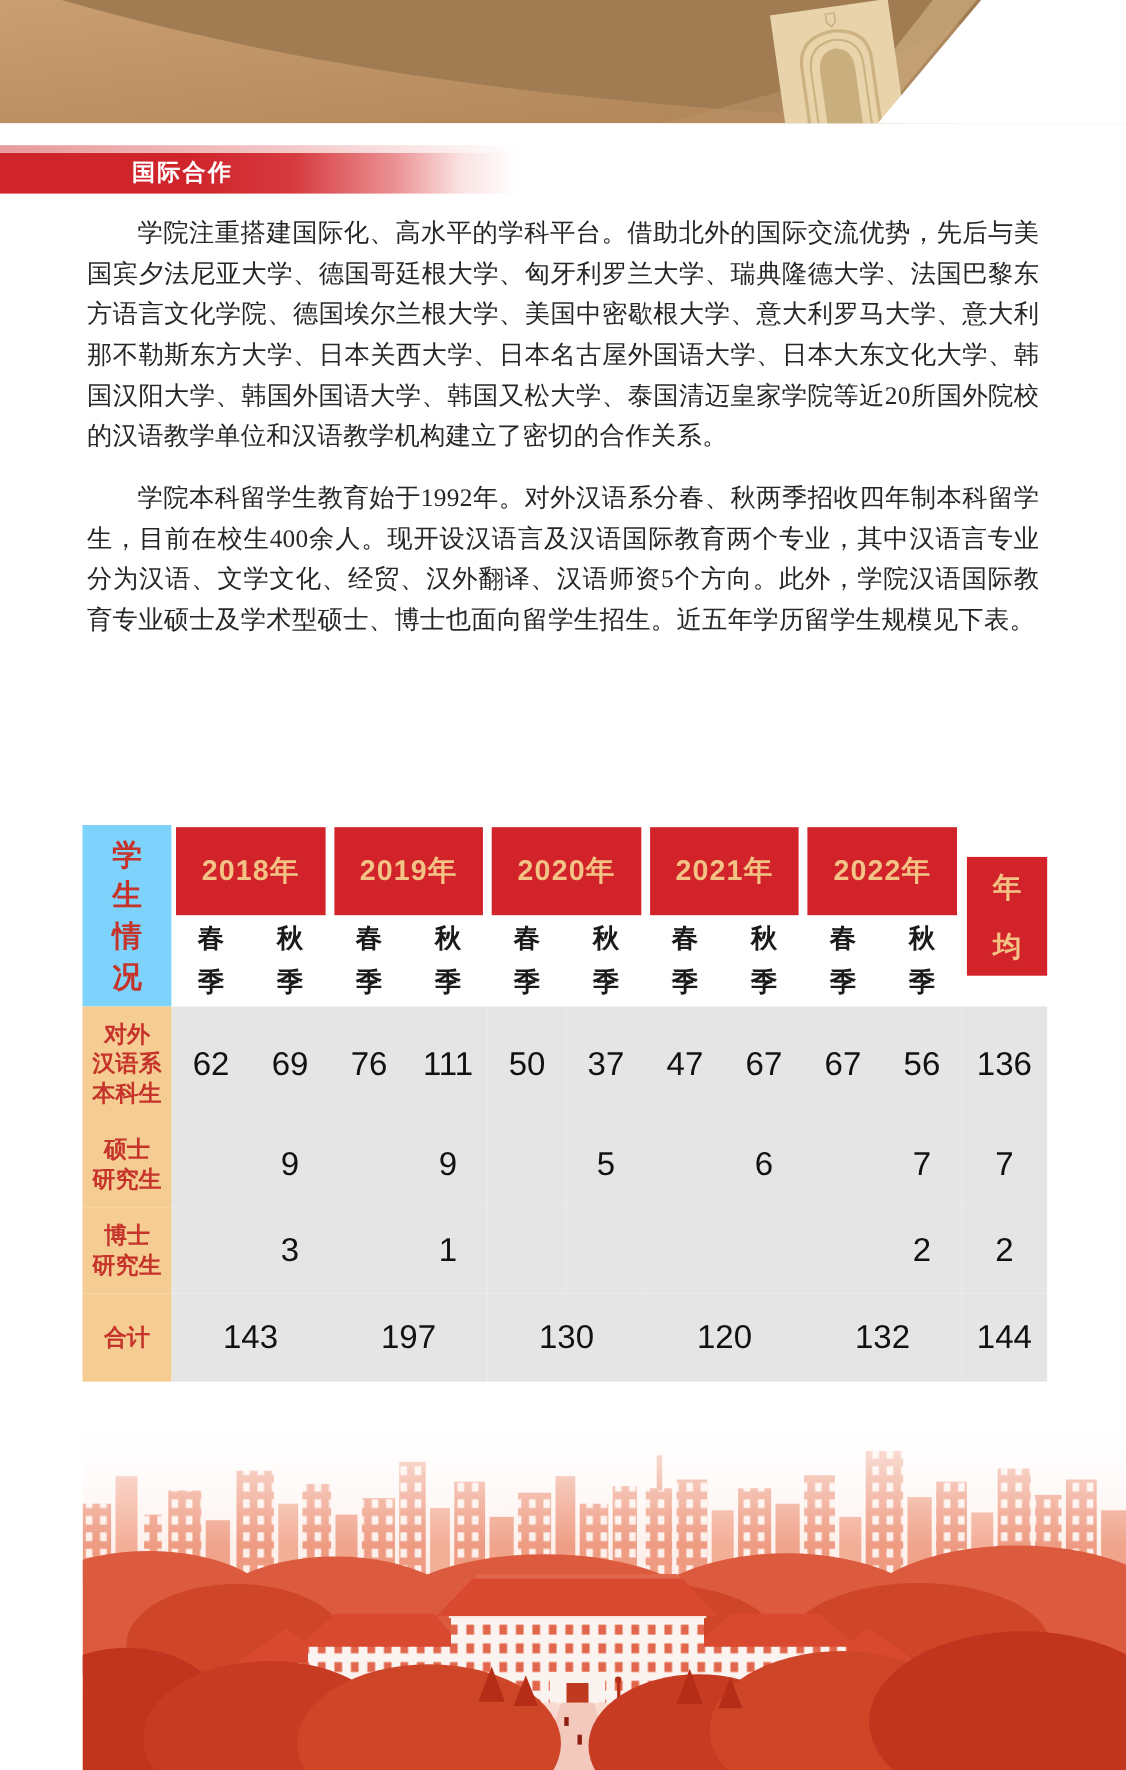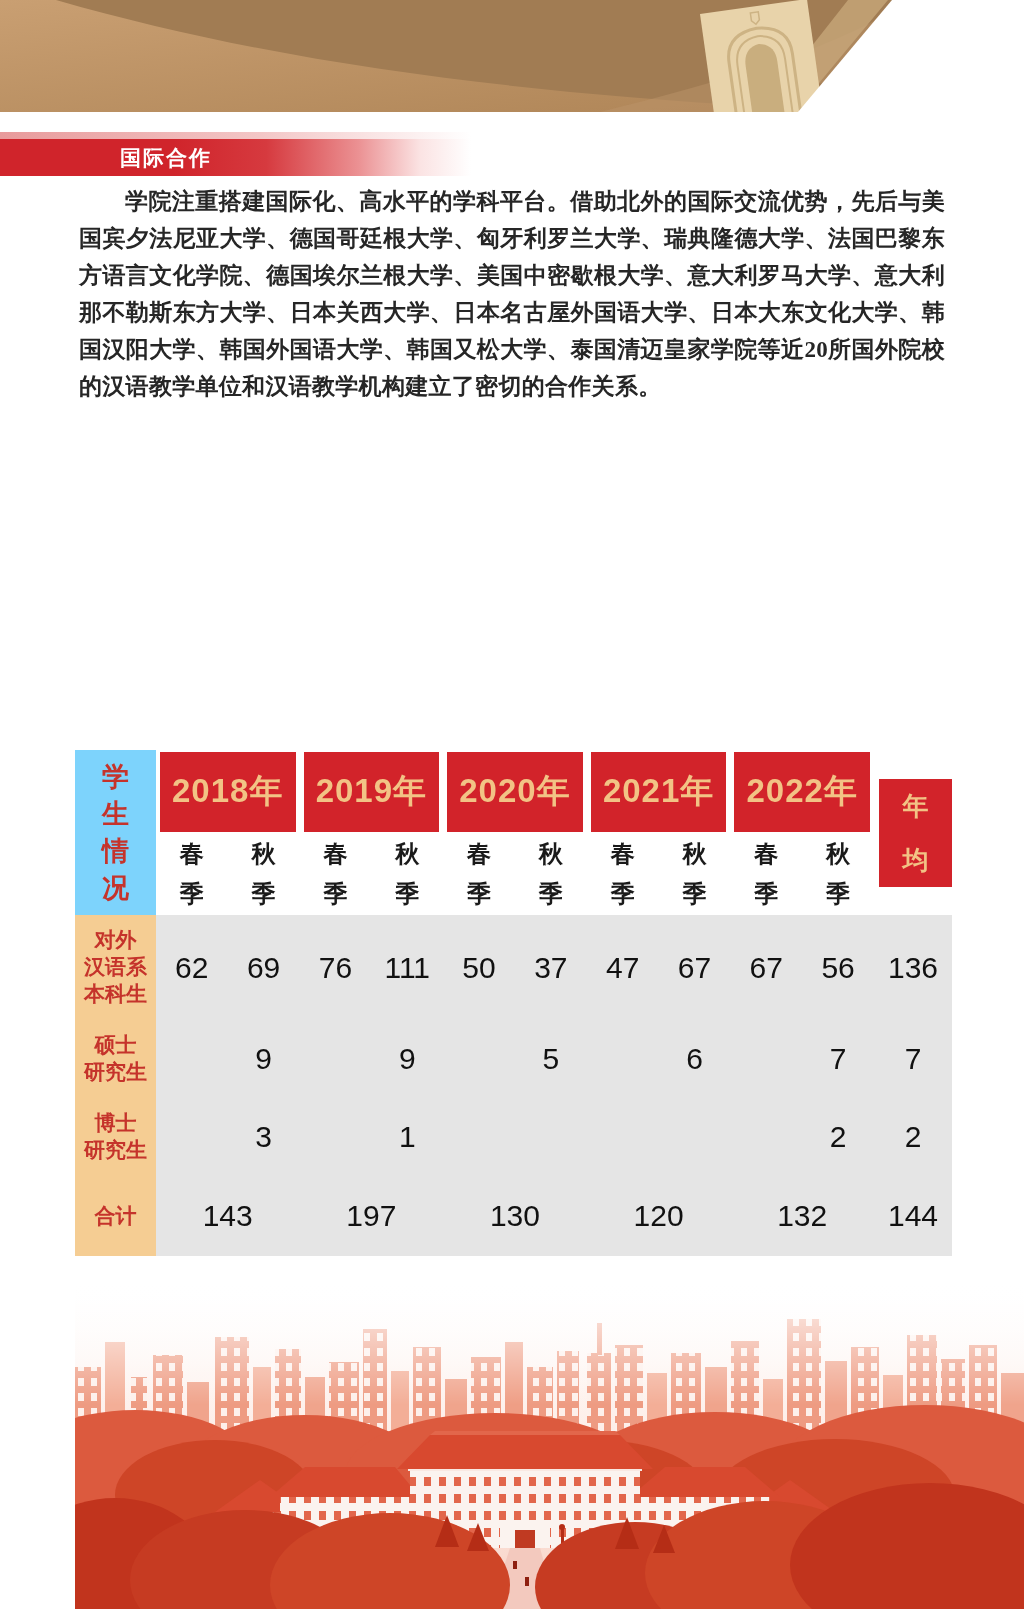--- a/index.html
+++ b/index.html
@@ -12,38 +12,38 @@
   
   .banner{position:absolute;top:139px;left:0;width:1024px;height:37px;
           background:linear-gradient(90deg,#d0242b 0%,#d0242b 17%,#d63a3f 26%,#eb9193 35%,#fbe3e3 41%,#ffffff 46%);}
   .banner::before{content:"";position:absolute;top:-7px;left:0;height:7px;width:46%;
           background:linear-gradient(90deg,#e89a9b 0%,#f3c6c6 55%,rgba(255,255,255,0) 100%);}
   .banner-title{display:block;margin-left:120px;line-height:37px;color:#ffffff;
           font-weight:bold;font-size:21px;letter-spacing:2px;
           font-family:"Liberation Sans","DejaVu Sans",sans-serif;}
 
   
-  .textblock{position:absolute;top:183px;left:79px;width:866px;color:#262626;font-weight:bold;}
+  .textblock{position:absolute;top:193px;left:79px;width:866px;color:#262626;}
   .textblock p{margin:0 0 19px 0;text-indent:2em;font-size:23px;line-height:37px;
           text-align:justify;letter-spacing:0.3px;}
 
   
   .tbl-wrap{position:absolute;top:750px;left:75px;}
   table.enroll{border-collapse:collapse;table-layout:fixed;width:877px;
           font-family:"Liberation Sans","DejaVu Sans",sans-serif;}
   table.enroll th,table.enroll td{padding:0;border:none;}
   
   th.corner{background:#7dd3fc;width:80px;}
   .corner-in{display:flex;align-items:center;justify-content:center;height:100%;}
   .v-text{width:1.1em;word-break:break-all;text-align:center;margin:0 auto;}
   .corner-txt{font-size:27px;line-height:37px;color:#c5332b;font-weight:bold;}
   
   th.year{background:#ffffff;}
   .yr-in{height:80px;margin:0 4px;background:#d2232a;display:flex;align-items:center;
-         justify-content:center;color:#f2c385;font-size:33px;font-weight:600;letter-spacing:1px;}
+         justify-content:center;color:#f2c385;font-size:26px;font-weight:600;letter-spacing:1px;}
   
   th.avgh{background:#ffffff;}
   .avg-in{height:100%;margin-left:5px;background:#d2232a;display:flex;align-items:center;
          justify-content:center;color:#f2c385;}
   .avg-txt{font-size:26px;line-height:54px;font-weight:600;}
   
   td.season{border:3px solid #d2232a;background:#ffffff;vertical-align:middle;}
   .season-txt{font-size:24px;line-height:40px;color:#1a1a1a;
          font-family:"Liberation Serif","DejaVu Serif",serif;font-weight:600;}
   
@@ -85,20 +85,21 @@
     </g>
     <path d="M892,0 L1024,0 L1024,112 L798,112 Z" fill="#ffffff"></path>
   </svg>
 
   <div class="banner">
     <span class="banner-title">国际合作</span>
   </div>
 
   <div class="textblock">
     <p>学院注重搭建国际化、高水平的学科平台。借助北外的国际交流优势，先后与美国宾夕法尼亚大学、德国哥廷根大学、匈牙利罗兰大学、瑞典隆德大学、法国巴黎东方语言文化学院、德国埃尔兰根大学、美国中密歇根大学、意大利罗马大学、意大利那不勒斯东方大学、日本关西大学、日本名古屋外国语大学、日本大东文化大学、韩国汉阳大学、韩国外国语大学、韩国又松大学、泰国清迈皇家学院等近20所国外院校的汉语教学单位和汉语教学机构建立了密切的合作关系。</p>
+    <p>学院本科留学生教育始于1992年。对外汉语系分春、秋两季招收四年制本科留学生，目前在校生400余人。现开设汉语言及汉语国际教育两个专业，其中汉语言专业分为汉语、文学文化、经贸、汉外翻译、汉语师资5个方向。此外，学院汉语国际教育专业硕士及学术型硕士、博士也面向留学生招生。近五年学历留学生规模见下表。</p>
   </div>
 
   <div class="tbl-wrap">
     <table class="enroll">
       <colgroup>
         <col style="width:80px">
         <col style="width:71px">
           <col style="width:71px">
           <col style="width:71px">
           <col style="width:71px">

